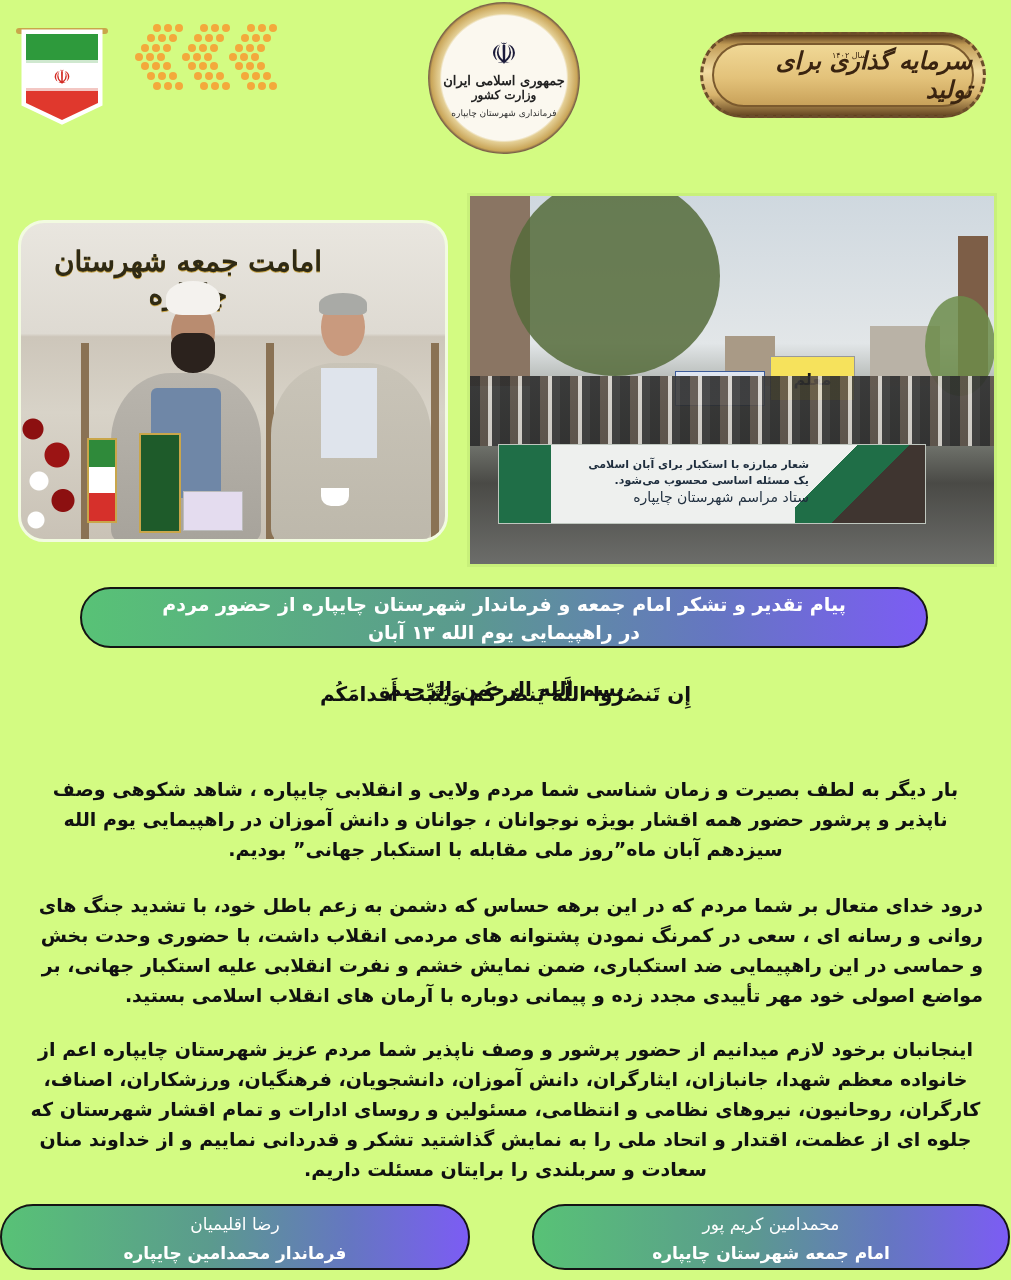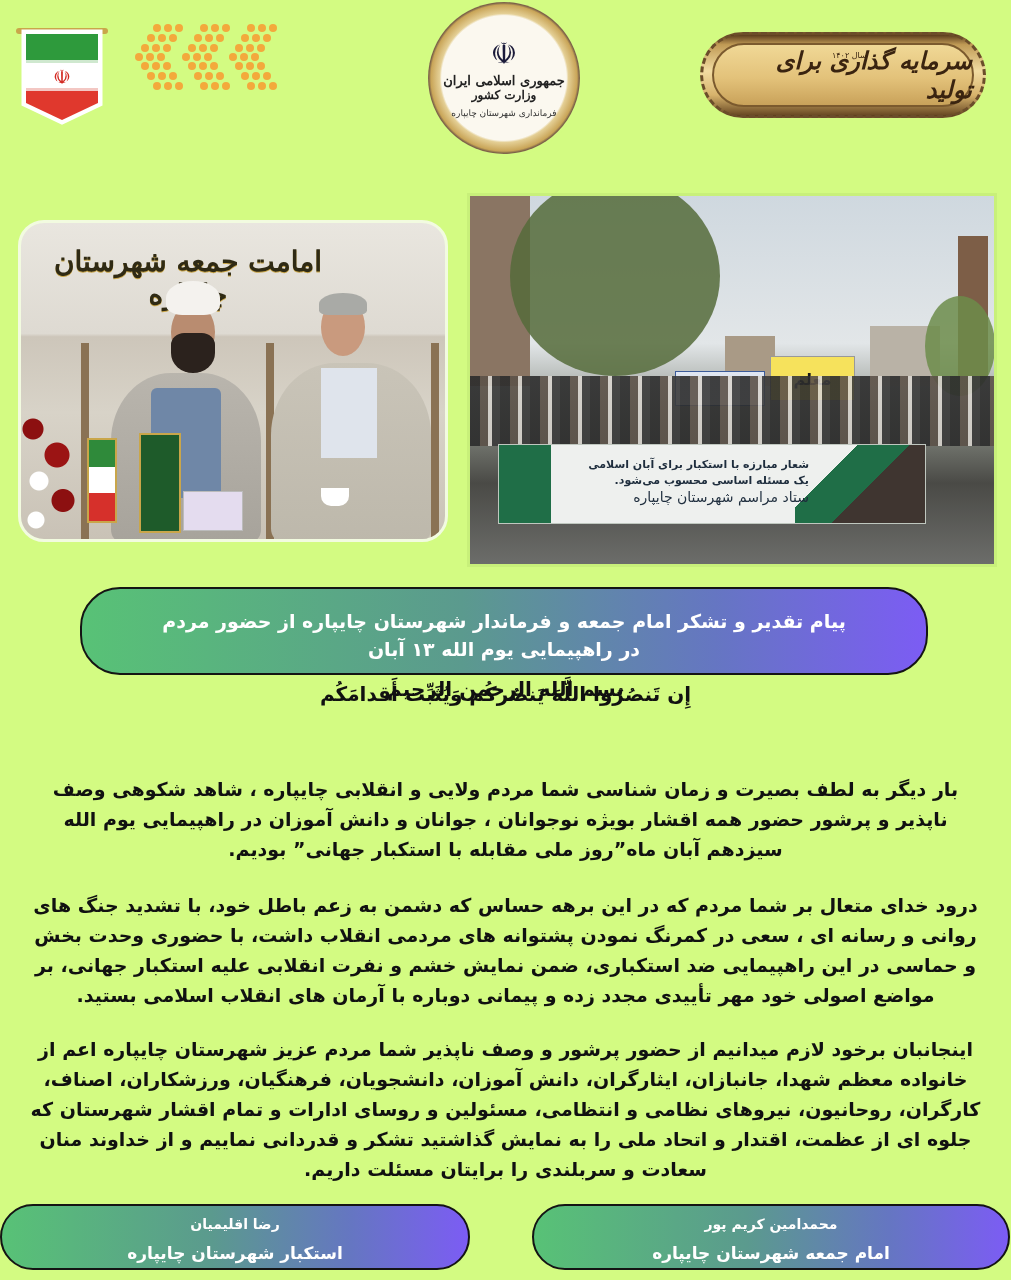--- a/index.html
+++ b/index.html
@@ -102,38 +102,38 @@
     font-size: 16px; font-weight: bold; color: #1a1a1a; text-align: center; line-height: 45px; }
   .banner-blue { position: absolute; left: 205px; top: 175px; width: 90px; height: 35px; background: #dfe6f2; border: 1px solid #3b5b9a; }
 
   
   .pill {
     border: 2px solid #141414;
     border-radius: 40px;
     background: linear-gradient(90deg, #58c276 0%, #5b9a8e 45%, #6576c2 75%, #7c5cf4 100%);
     color: #fff; text-align: center;
   }
-  .title-pill { left: 80px; top: 587px; width: 848px; height: 88px; padding-top: 18px; }
+  .title-pill { left: 80px; top: 587px; width: 848px; height: 61px; padding-top: 1px; }
   .title-line { font-size: 19px; font-weight: bold; line-height: 28px; }
 
   .bismillah { left: 0; top: 677px; width: 1011px; text-align: center; font-size: 20px; font-weight: bold; color: #111; }
   .verse { left: 0; top: 682px; width: 1011px; text-align: center; font-size: 20px; font-weight: bold; color: #111; }
 
   .para {
     left: 28px; width: 955px; text-align: center;
     font-size: 19px; font-weight: bold; line-height: 30px; color: #111;
   }
   .para1 { top: 774px; }
-  .para2 { top: 890px; }
+  .para2 { top: 890px; text-align: right; }
   .para3 { top: 1034px; }
 
   .sig-pill { top: 1204px; width: 470px; height: 66px; padding-top: 4px; }
   .sig-left { left: 0; }
   .sig-right { left: 532px; width: 478px; }
-  .sig-name { font-size: 14px; font-weight: bold; line-height: 28px; }
+  .sig-name { font-size: 17px; font-weight: normal; line-height: 28px; }
   .sig-role { font-size: 17px; font-weight: bold; line-height: 30px; }
 </style>
 </head>
 <body>
 
 <div class="abs flag-pennant">
   <svg width="100" height="112" viewBox="0 0 100 112">
     <rect x="4" y="14" width="92" height="6" rx="3" fill="#c9a64a"></rect>
     <path d="M12 18 H88 V90 L50 108 L12 90 Z" fill="#fff" stroke="#fff" stroke-width="5"></path>
     <path d="M14 20 H86 V48 H14 Z" fill="#2e9a3c"></path>
@@ -288,14 +288,14 @@
 <p class="abs para para1">بار دیگر به لطف بصیرت و زمان شناسی شما مردم ولایی و انقلابی چایپاره ، شاهد شکوهی وصف ناپذیر و پرشور حضور همه اقشار بویژه نوجوانان ، جوانان و دانش آموزان در راهپیمایی یوم الله سیزدهم آبان ماه”روز ملی مقابله با استکبار جهانی” بودیم.</p>
 <p class="abs para para2">درود خدای متعال بر شما مردم که در این برهه حساس که دشمن به زعم باطل خود، با تشدید جنگ های روانی و رسانه ای ، سعی در کمرنگ نمودن پشتوانه های مردمی انقلاب داشت، با حضوری وحدت بخش و حماسی در این راهپیمایی ضد استکباری، ضمن نمایش خشم و نفرت انقلابی علیه استکبار جهانی، بر مواضع اصولی خود مهر تأییدی مجدد زده و پیمانی دوباره با آرمان های انقلاب اسلامی بستید.</p>
 <p class="abs para para3">اینجانبان برخود لازم میدانیم از حضور پرشور و وصف ناپذیر شما مردم عزیز شهرستان چایپاره اعم از خانواده معظم شهدا، جانبازان، ایثارگران، دانش آموزان، دانشجویان، فرهنگیان، ورزشکاران، اصناف، کارگران، روحانیون، نیروهای نظامی و انتظامی، مسئولین و روسای ادارات و تمام اقشار شهرستان که جلوه ای از عظمت، اقتدار و اتحاد ملی را به نمایش گذاشتید تشکر و قدردانی نماییم و از خداوند منان سعادت و سربلندی را برایتان مسئلت داریم.</p>
 
 <div class="abs pill sig-pill sig-right">
   <div class="sig-name">محمدامین کریم پور</div>
   <div class="sig-role">امام جمعه شهرستان چایپاره</div>
 </div>
 <div class="abs pill sig-pill sig-left">
   <div class="sig-name">رضا اقلیمیان</div>
-  <div class="sig-role">استکبار شهرستان چایپاره</div>
+  <div class="sig-role">فرماندار محمدامین چایپاره</div>
 </div>
 
 </body></html>

